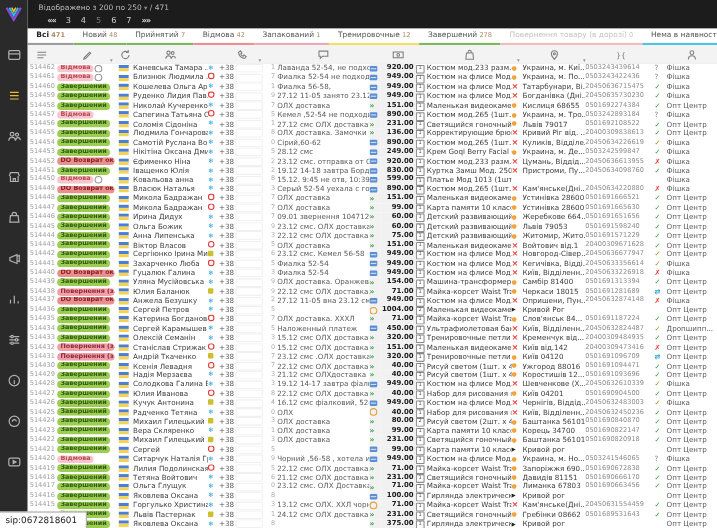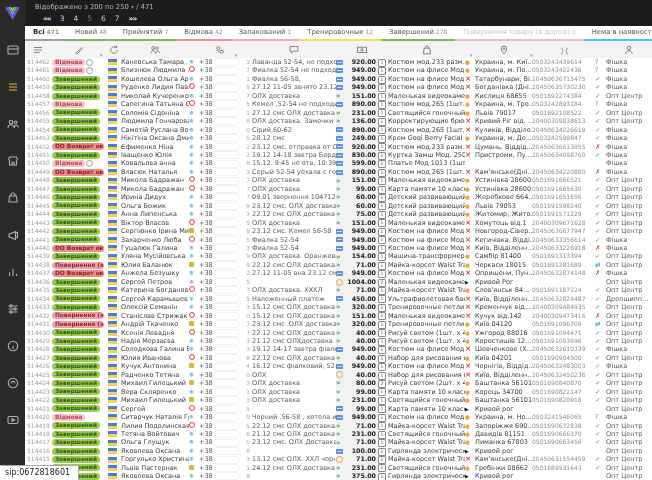--- a/index.html
+++ b/index.html
@@ -814,21 +814,21 @@
       <div class="cell c-phone">+38<span class="pmask"></span></div>
       <div class="cell c-days">5</div>
       <div class="cell c-comment">ОЛХ доставка</div>
       <div class="cell c-pay">
         <span class="pay-olx">»</span>
       </div>
       <div class="cell c-price">151.00</div>
       <div class="cell"><span class="qty">1</span></div>
       <div class="cell c-product">Маленькая видеокамера SQ8 *...</div>
       <div class="cell"><span class="dl-np">×</span></div>
-      <div class="cell c-addr">Хомутець від.1</div>
+      <div class="cell c-addr">Войтович від.1</div>
       <div class="cell c-ttn">20400309671628</div>
       <div class="cell"><span class="st-ok">✓</span></div>
       <div class="cell c-shop">Опт Центр</div>
     </div>
     <div class="row">
       <div class="cell c-id">514442</div>
       <div class="cell c-status">
         <span class="pill done">Завершений</span>
       </div>
       <div class="cell">
@@ -1122,21 +1122,21 @@
       <div class="cell c-phone">+38<span class="pmask"></span></div>
       <div class="cell c-days">0</div>
       <div class="cell c-comment">15.12 смс ОЛХ доставка</div>
       <div class="cell c-pay">
         <span class="pay-olx">»</span>
       </div>
       <div class="cell c-price">151.00</div>
       <div class="cell"><span class="qty">1</span></div>
       <div class="cell c-product">Маленькая видеокамера SQ8 *...</div>
       <div class="cell"><span class="dl-np">×</span></div>
-      <div class="cell c-addr">Кучук від.142</div>
+      <div class="cell c-addr">Київ від.142</div>
       <div class="cell c-ttn">20400309473416</div>
       <div class="cell"><span class="st-fail">✗</span></div>
       <div class="cell c-shop">Опт Центр</div>
     </div>
     <div class="row">
       <div class="cell c-id">514431</div>
       <div class="cell c-status">
         <span class="pill ret1">Повернення (з...</span>
       </div>
       <div class="cell">

